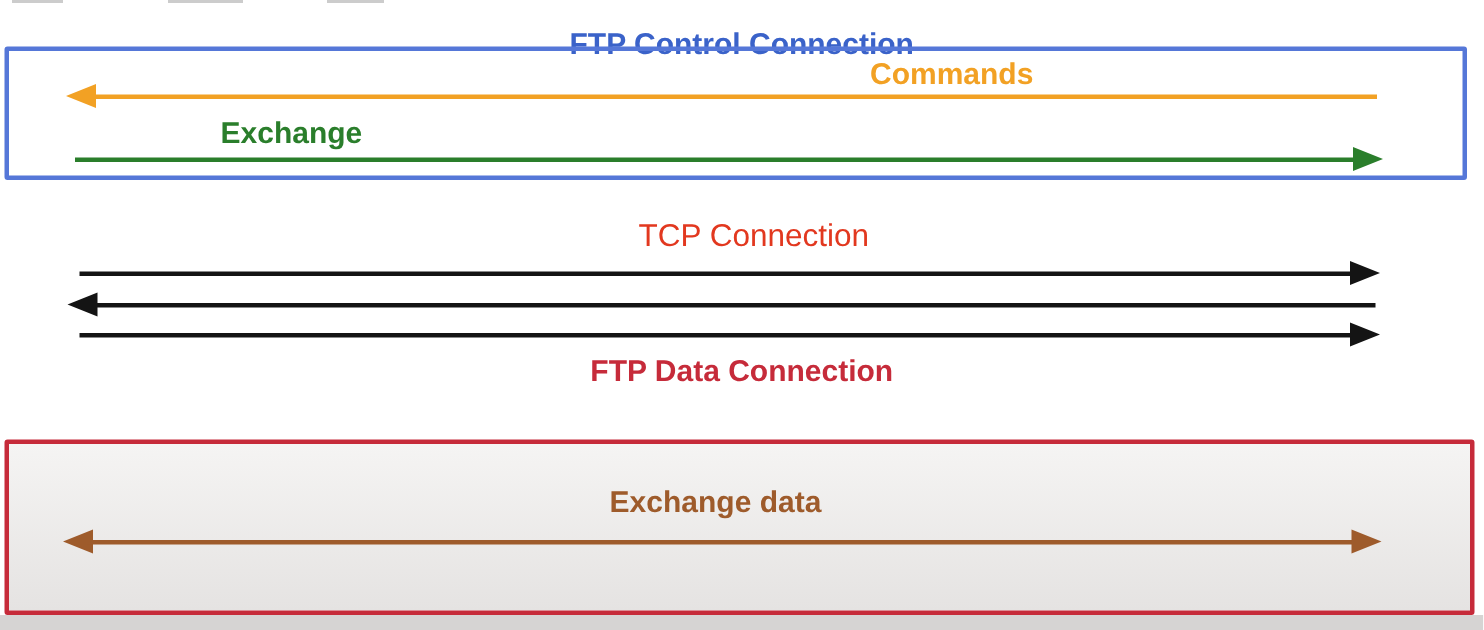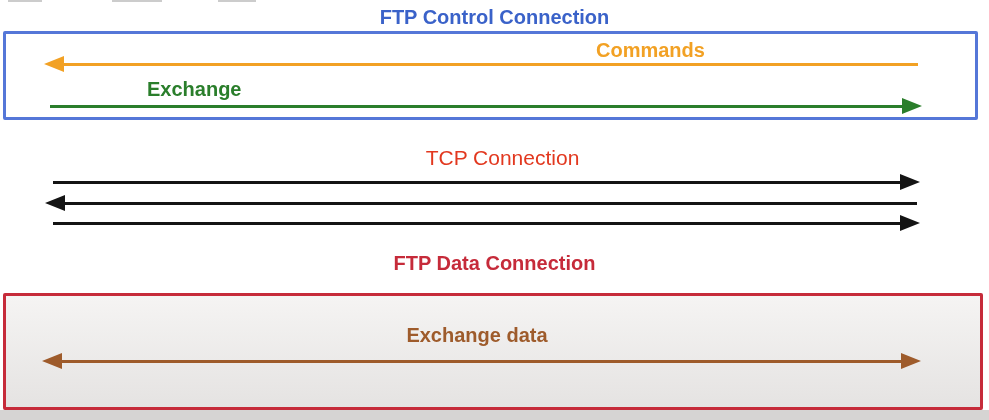--- a/index.html
+++ b/index.html
@@ -2,25 +2,25 @@
 <html style="--blue-text: #3A62C9; --blue-border: #5577D8; --orange: #F2A124; --green: #2A7E2B; --red: #E2381F; --crimson: #C62B3A; --brown: #9E5B2B; --black: #141414; --box-fill-top: #F5F4F3; --box-fill-bottom: #E5E3E2; --strip: #D6D4D3;"><head>
 <meta charset="utf-8">
 <style>
   html,body{margin:0;padding:0;background:#ffffff;}
   .canvas{
     position:relative;width:989px;height:420px;overflow:hidden;
     font-family:"Liberation Sans", sans-serif;background:#ffffff;
   }
   .abs{position:absolute;}
   .title{left:0;right:0;text-align:center;font-weight:700;font-size:20px;line-height:24px;white-space:nowrap;}
-  .control-title{top:5px;color:var(--blue-text);}
+  .control-title{top:18px;color:var(--blue-text);}
   .tcp-title{top:146px;color:var(--red);font-weight:400;font-size:21px;padding-left:16px;}
-  .data-title{top:251px;color:var(--crimson);}
+  .data-title{top:236px;color:var(--crimson);}
   .label{font-weight:700;font-size:20px;line-height:24px;white-space:nowrap;}
-  .commands-label{left:596px;top:38px;color:var(--orange);}
+  .commands-label{left:580px;top:38px;color:var(--orange);}
   .replies-label{left:147px;top:77px;color:var(--green);}
   .exchange-label{left:0;width:954px;text-align:center;top:323px;color:var(--brown);}
   .box{box-sizing:border-box;border-radius:2px;}
   .control-box{left:3px;top:31px;width:975px;height:89px;border:3px solid var(--blue-border);}
   .data-box{left:3px;top:293px;width:980px;height:117px;border:3px solid var(--crimson);
     background:linear-gradient(180deg,var(--box-fill-top) 0%,var(--box-fill-bottom) 100%);}
   .bottom-strip{left:0;top:410px;width:989px;height:10px;background:var(--strip);}
   
   .arrow{position:absolute;height:16px;}
   .arrow .line{position:absolute;top:6.5px;height:3px;left:0;right:0;background:var(--c);}

